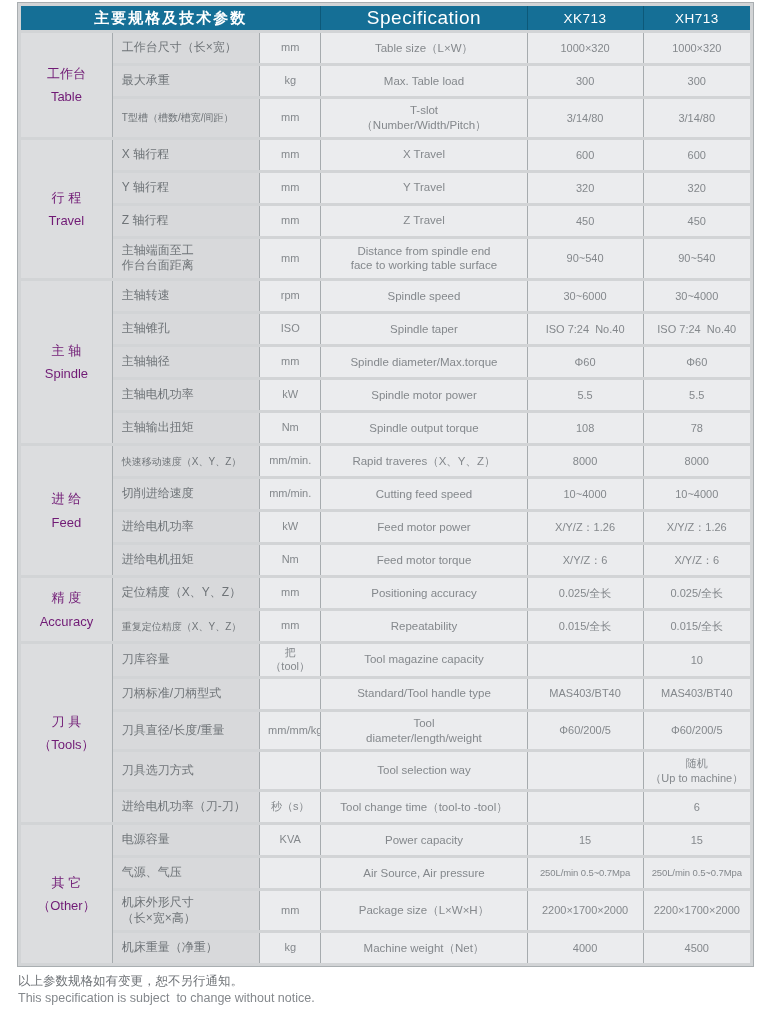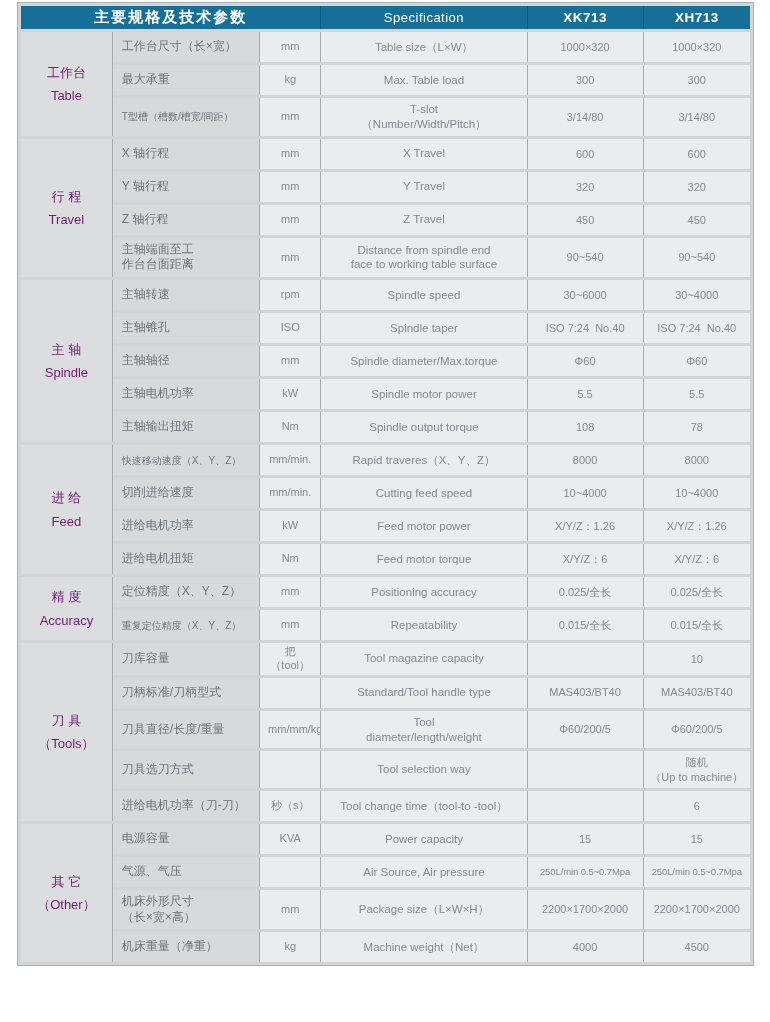--- a/index.html
+++ b/index.html
@@ -28,22 +28,22 @@
   }
   th:last-child, td:last-child { border-right: none; }
 
   th {
     background: var(--header-bg, #156F96);
     color: #ffffff;
     height: 23px;
     border-right: 1px solid rgba(0,50,70,0.35);
   }
   .th-cn   { font-size: 15px; font-weight: bold; letter-spacing: 2px; }
-  .th-spec { font-size: 13px; font-weight: normal; letter-spacing: .5px; }
-  .th-model{ font-size: 13.5px; font-weight: bold; letter-spacing: .5px; }
+  .th-spec { font-size: 19px; font-weight: normal; letter-spacing: .5px; }
+  .th-model{ font-size: 13.5px; font-weight: normal; letter-spacing: .5px; }
 
   td {
     background: var(--cell-bg, #ebecee);
     color: #84888c;
     font-size: 11.5px;
     height: 30px;
     padding: 4px 4px;
     line-height: 1.3;
   }
   td.group-cell {
@@ -298,13 +298,17 @@
           <tr>
             <td class="name-cell">机床重量（净重）</td>
             <td class="unit-cell">kg</td>
             <td class="spec-cell">Machine weight（Net）</td>
             <td class="value-cell">4000</td>
             <td class="value-cell">4500</td>
           </tr>
         </tbody>
     </table>
   </div>
+  <div class="footer">
+    <div class="footer-cn">以上参数规格如有变更，恕不另行通知。</div>
+    <div class="footer-en">This specification is subject&nbsp; to change without notice.</div>
+  </div>
 </div>
 
 </body></html>

